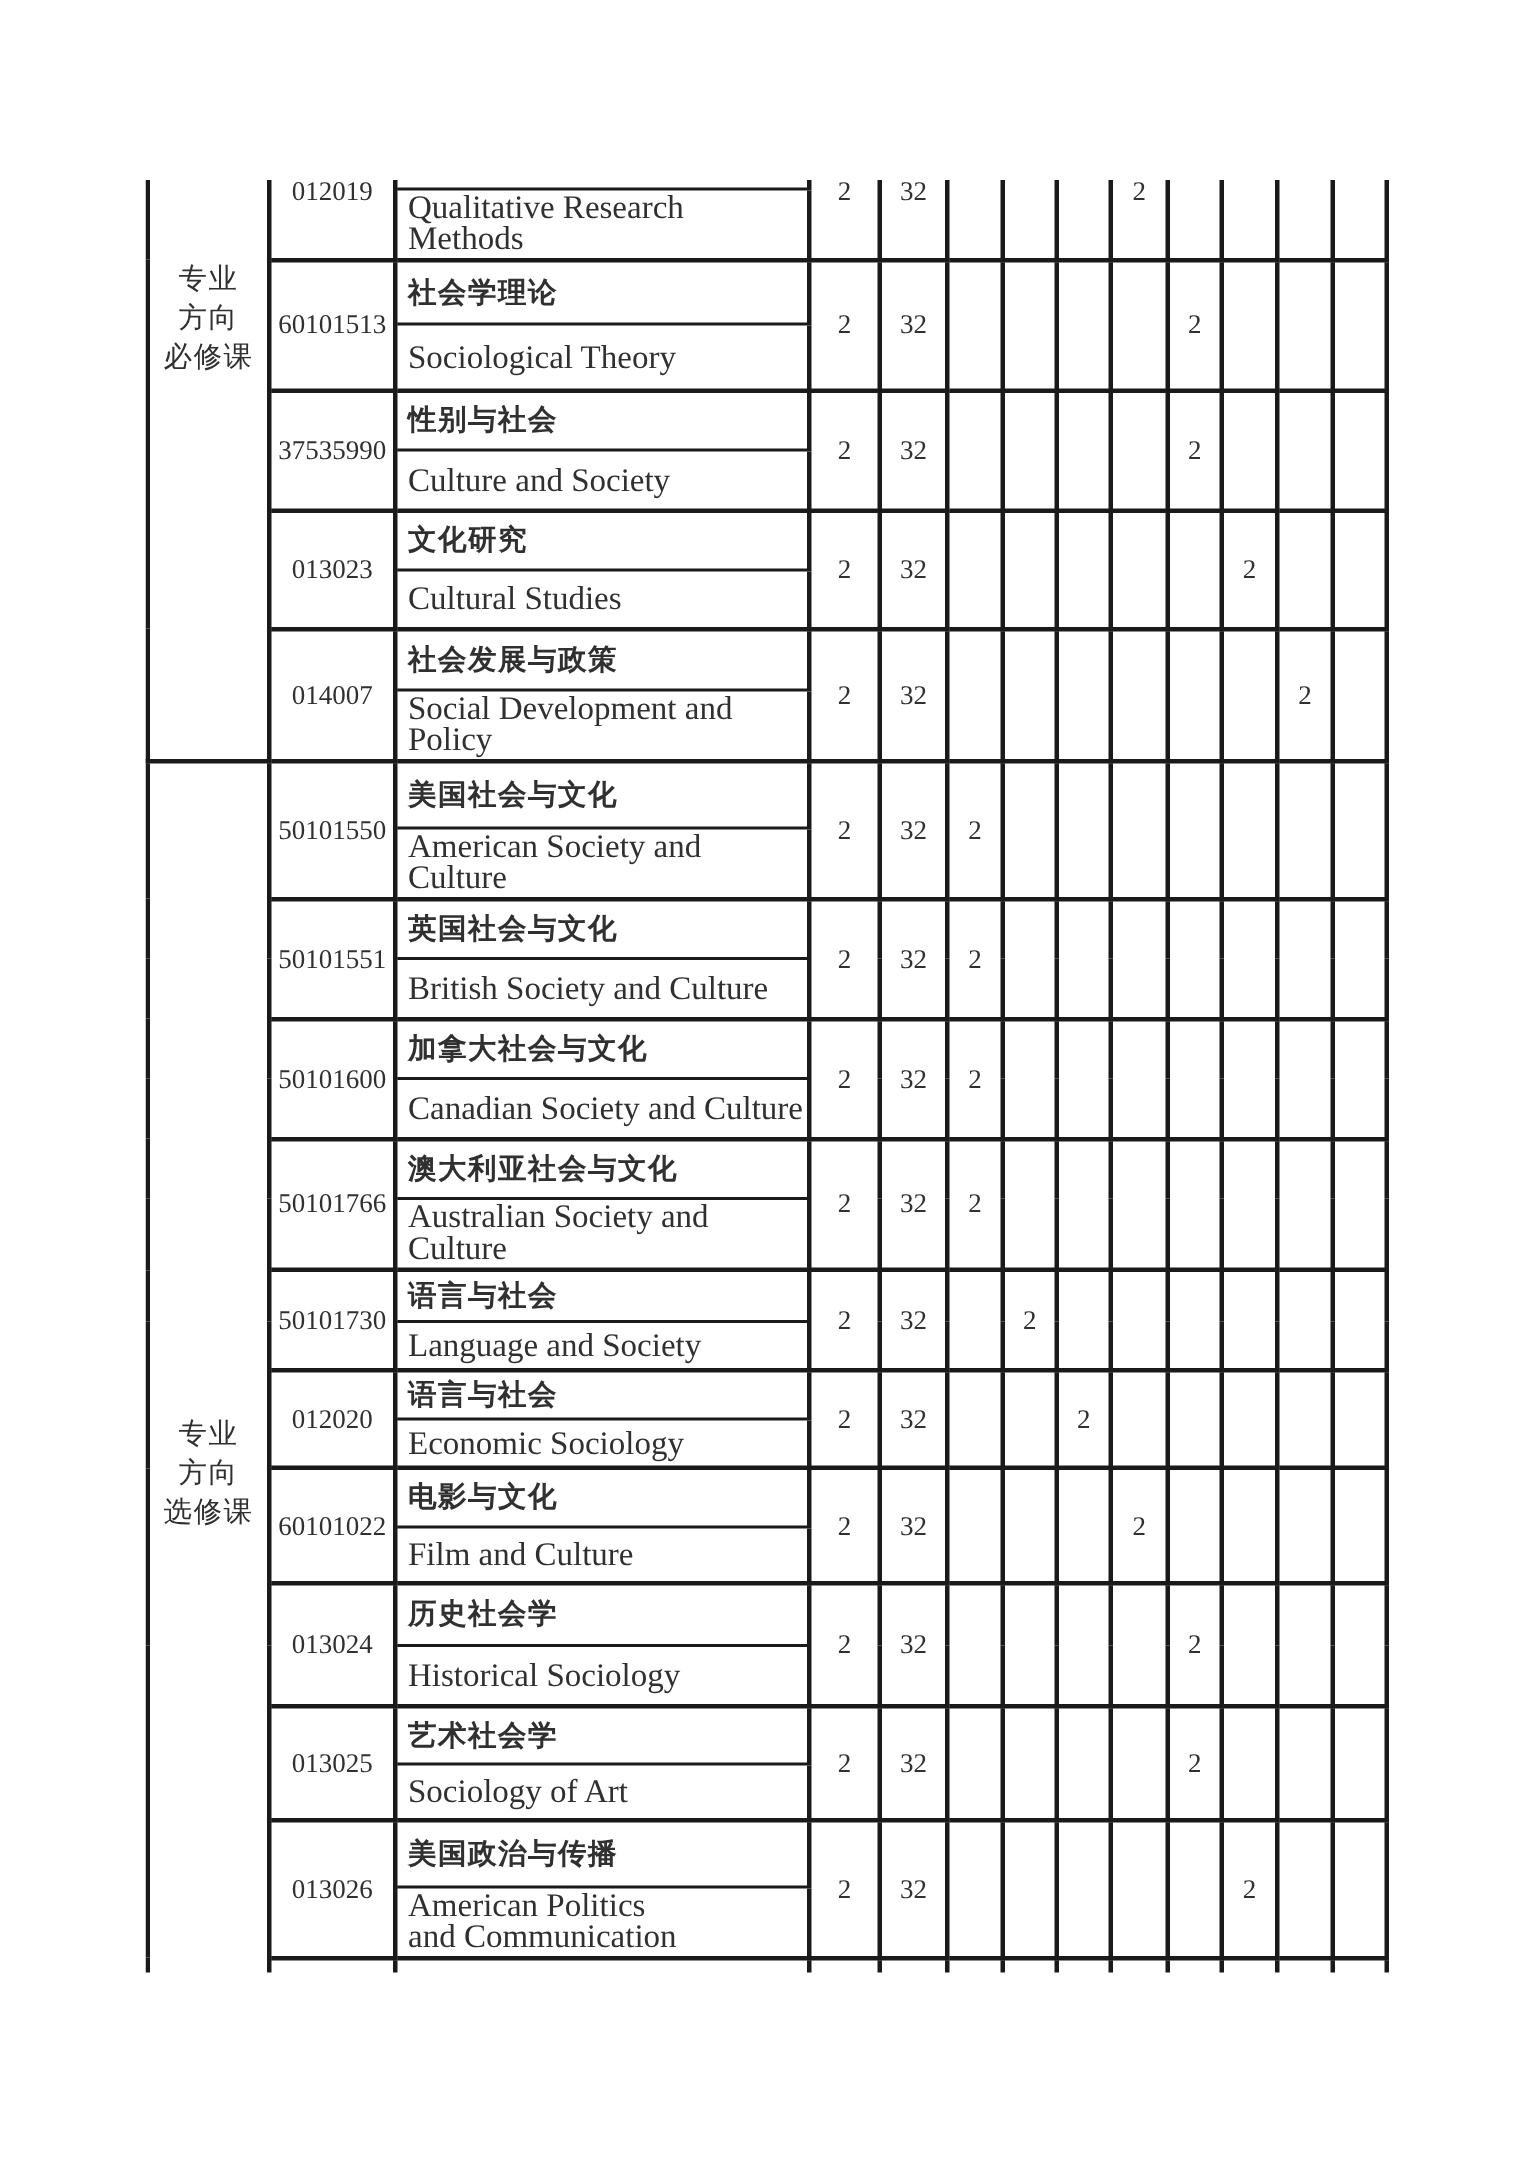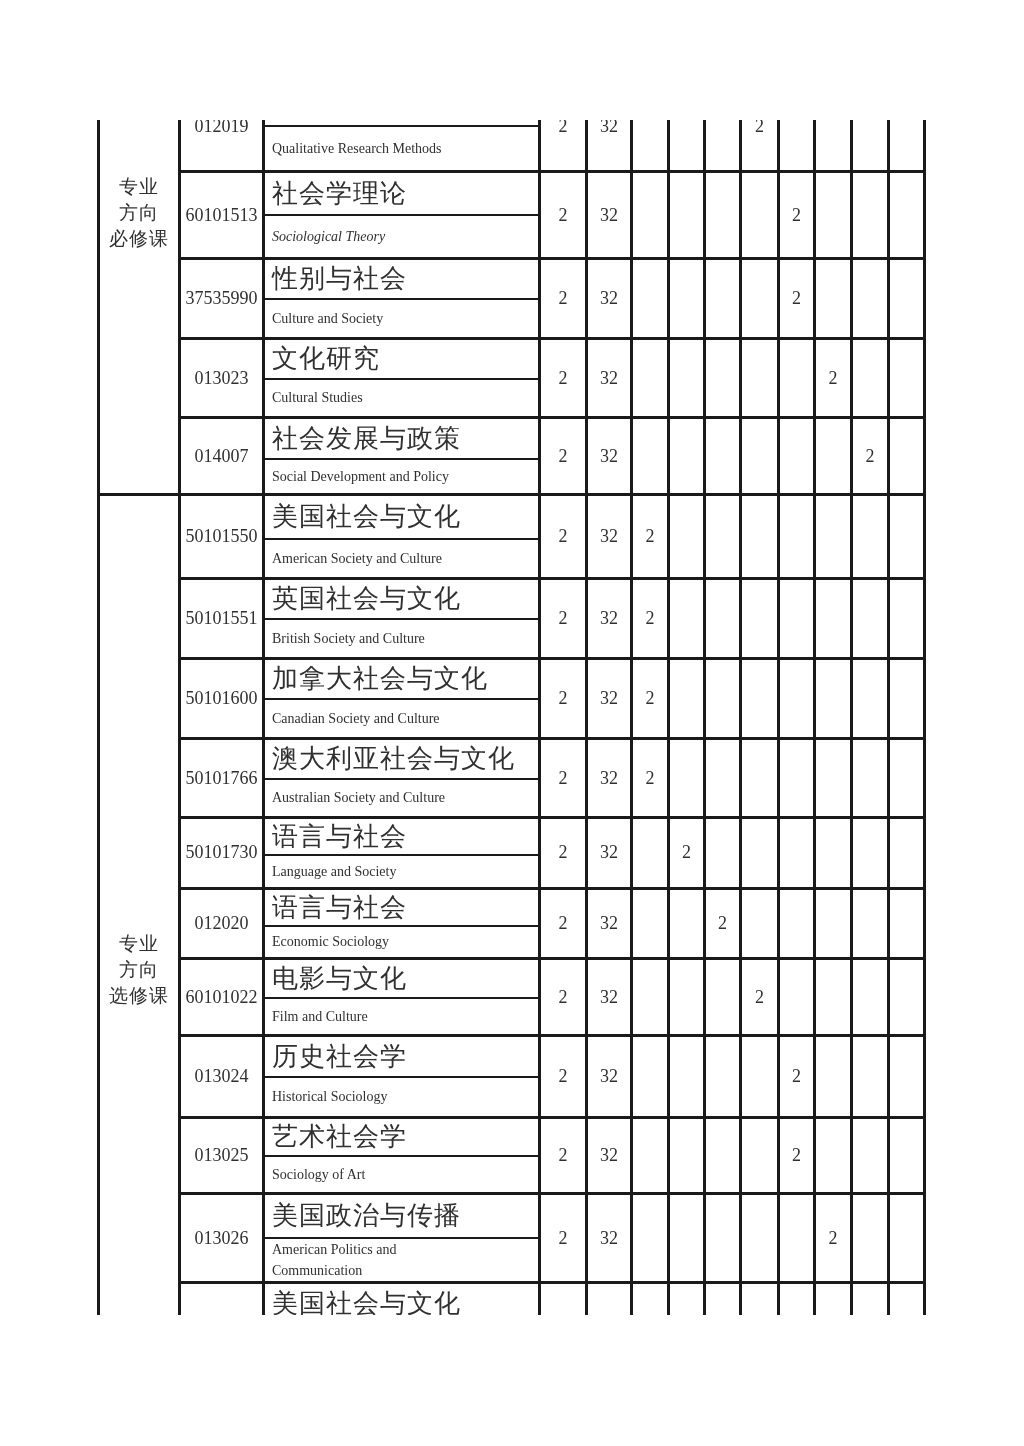--- a/index.html
+++ b/index.html
@@ -40,29 +40,30 @@
   .cat-label { line-height: 26px; letter-spacing: 1px; }
   .code-cell, .num-cell {
     text-align: center;
     vertical-align: middle;
     font-size: 18px;
   }
   .cn-cell {
     border-bottom-width: 2px;
     vertical-align: middle;
     padding-left: 7px;
-    font-size: 26px;
+    font-size: 19px;
     letter-spacing: 1px;
     white-space: nowrap;
+    font-weight: bold;
   }
   .en-cell {
     border-top-width: 2px;
     vertical-align: middle;
     padding-left: 7px;
-    font-size: 14px;
+    font-size: 22px;
   }
   .en-text { display: inline-block; line-height: 21px; }
   .en-text.narrow { max-width: 195px; }
 </style>
 </head>
 <body>
 
 <div class="page">
   <div class="table-clip">
     <table class="curriculum">
@@ -113,21 +114,21 @@
             <td class="num-cell" rowspan="2">32</td>
             <td class="num-cell" rowspan="2"></td>
             <td class="num-cell" rowspan="2"></td>
             <td class="num-cell" rowspan="2"></td>
             <td class="num-cell" rowspan="2"></td>
             <td class="num-cell" rowspan="2">2</td>
             <td class="num-cell" rowspan="2"></td>
             <td class="num-cell" rowspan="2"></td>
             <td class="num-cell" rowspan="2"></td>
           </tr>
-          <tr style="height: 44px; font-style: italic;">
+          <tr style="height: 44px;">
             <td class="en-cell"><span class="en-text">Sociological Theory</span></td>
           </tr>
           <tr style="height: 40px;">
             <td class="code-cell" rowspan="2">37535990</td>
             <td class="cn-cell">性别与社会</td>
             <td class="num-cell" rowspan="2">2</td>
             <td class="num-cell" rowspan="2">32</td>
             <td class="num-cell" rowspan="2"></td>
             <td class="num-cell" rowspan="2"></td>
             <td class="num-cell" rowspan="2"></td>

